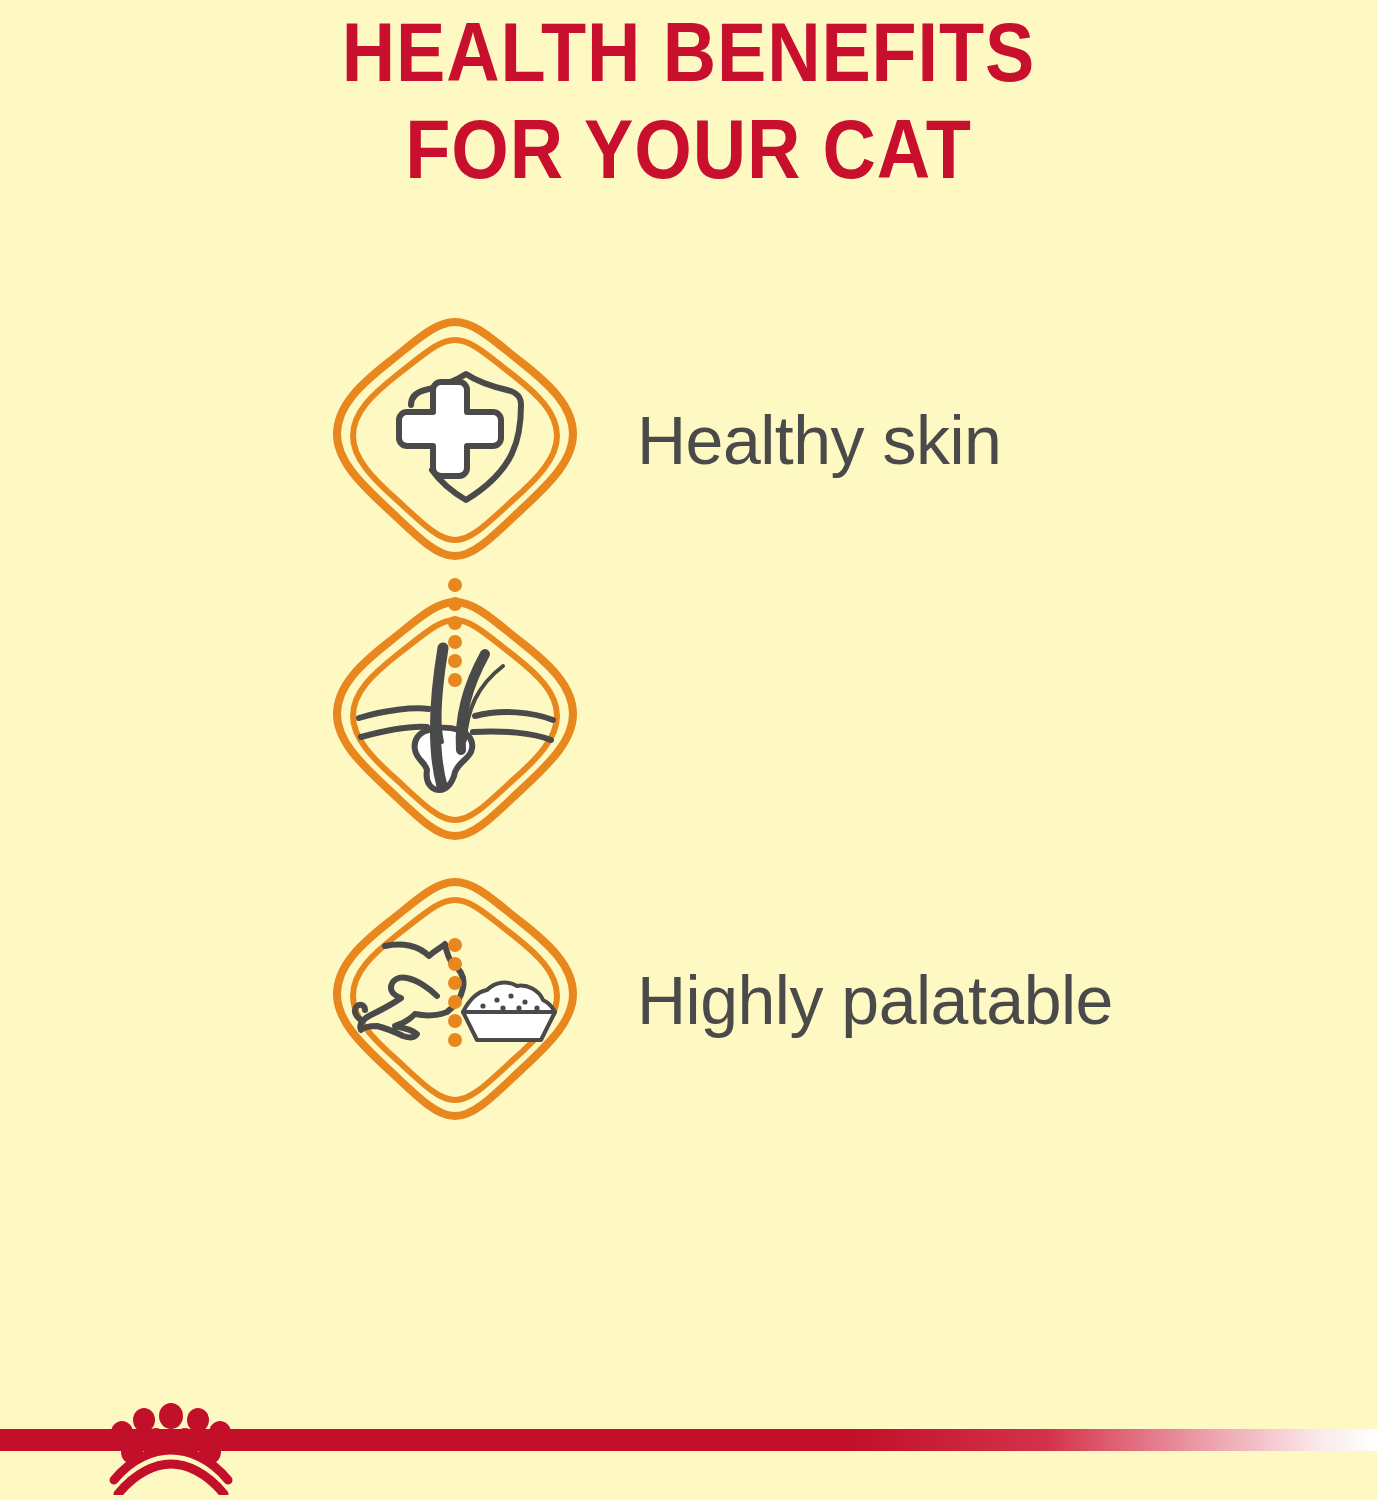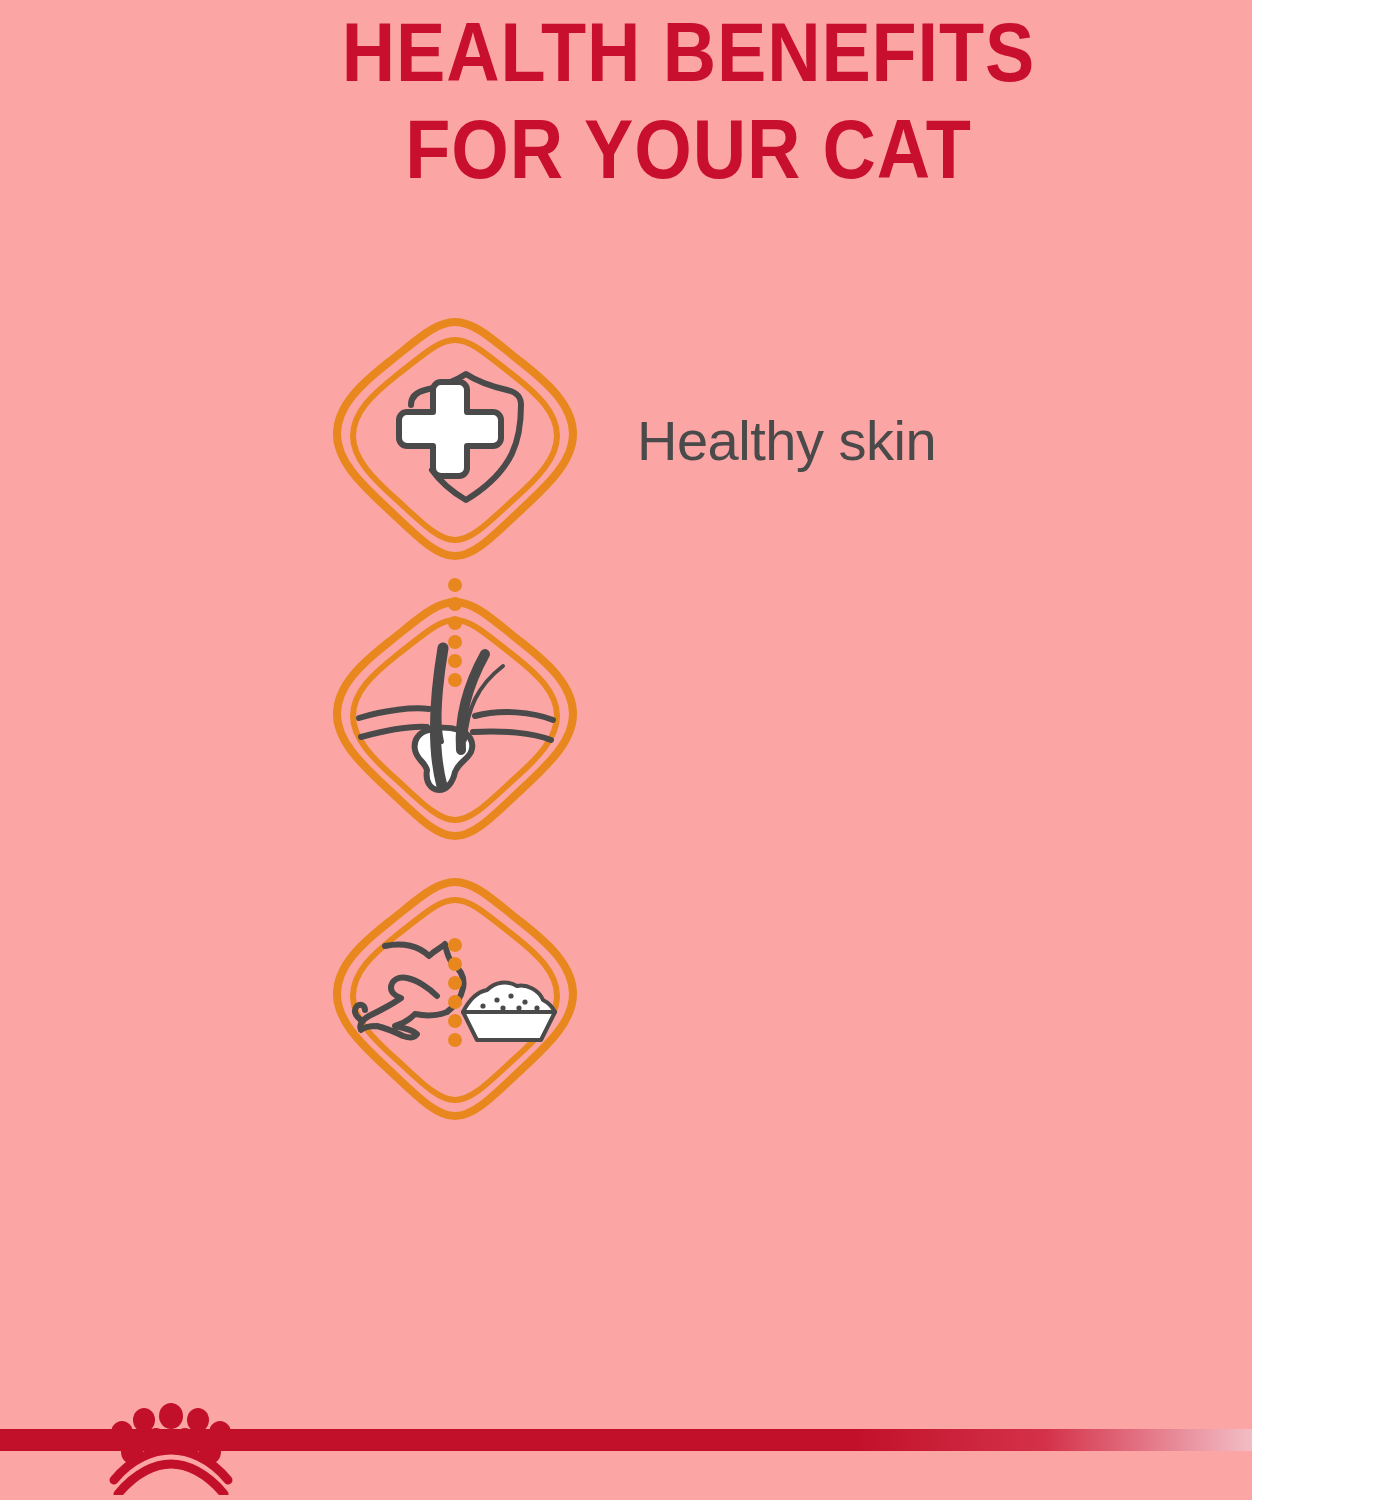--- a/index.html
+++ b/index.html
@@ -6,23 +6,23 @@
   html, body {
     margin: 0;
     padding: 0;
     background: #ffffff;
   }
   body {
     font-family: "Liberation Sans", sans-serif;
   }
   #page {
     position: relative;
-    width: 1252px;
+    width: 1377px;
     height: 1500px;
-    background: #fca5a5;
+    background: #fef9c3;
     overflow: hidden;
   }
 
   
   .title-block {
     position: absolute;
     left: 0;
     top: 0;
     width: 1377px;
     text-align: center;
@@ -60,21 +60,21 @@
     margin-left: 325px;
     flex: 0 0 260px;
   }
   .badge svg { display: block; width: 260px; height: 260px; }
 
   .benefit-label {
     margin-left: 52px;
     color: #4A4A4A;
     font-family: "Liberation Sans", sans-serif;
     font-weight: normal;
-    font-size: 56px;
+    font-size: 68px;
     line-height: 85px;
     letter-spacing: -0.5px;
     white-space: pre-line;
   }
 
   
   .connector {
     position: absolute;
     left: 448px;
     width: 16px;
@@ -223,20 +223,21 @@
                    C202 114 214 120 218 130 C224 133 228 138 230 142 Z" fill="#ffffff" stroke="#4A4A4A" stroke-width="4" stroke-linejoin="round"></path>
           <circle cx="158" cy="136" r="2.6" fill="#4A4A4A"></circle>
           <circle cx="172" cy="130" r="2.6" fill="#4A4A4A"></circle>
           <circle cx="186" cy="126" r="2.6" fill="#4A4A4A"></circle>
           <circle cx="200" cy="132" r="2.6" fill="#4A4A4A"></circle>
           <circle cx="212" cy="138" r="2.6" fill="#4A4A4A"></circle>
           <circle cx="178" cy="138" r="2.6" fill="#4A4A4A"></circle>
           <circle cx="194" cy="138" r="2.6" fill="#4A4A4A"></circle>
         </svg>
       </div>
+      <div class="benefit-label">Highly palatable</div>
     </div>
 
   </div>
 
   <div class="connector c1">
     <div class="dot"></div>
     <div class="dot"></div>
     <div class="dot"></div>
     <div class="dot"></div>
     <div class="dot"></div>

